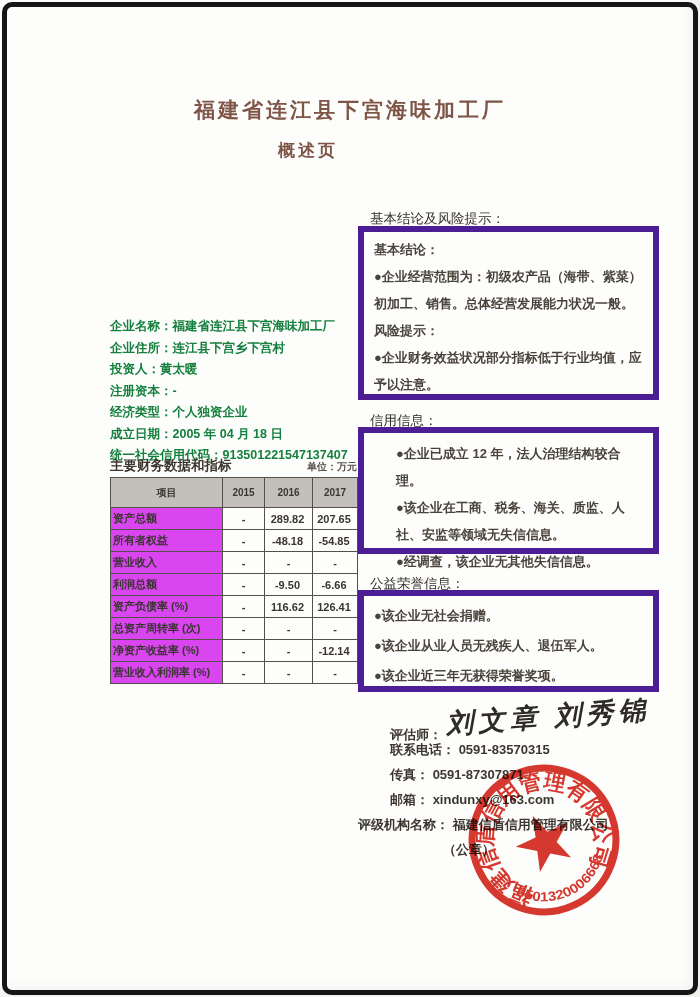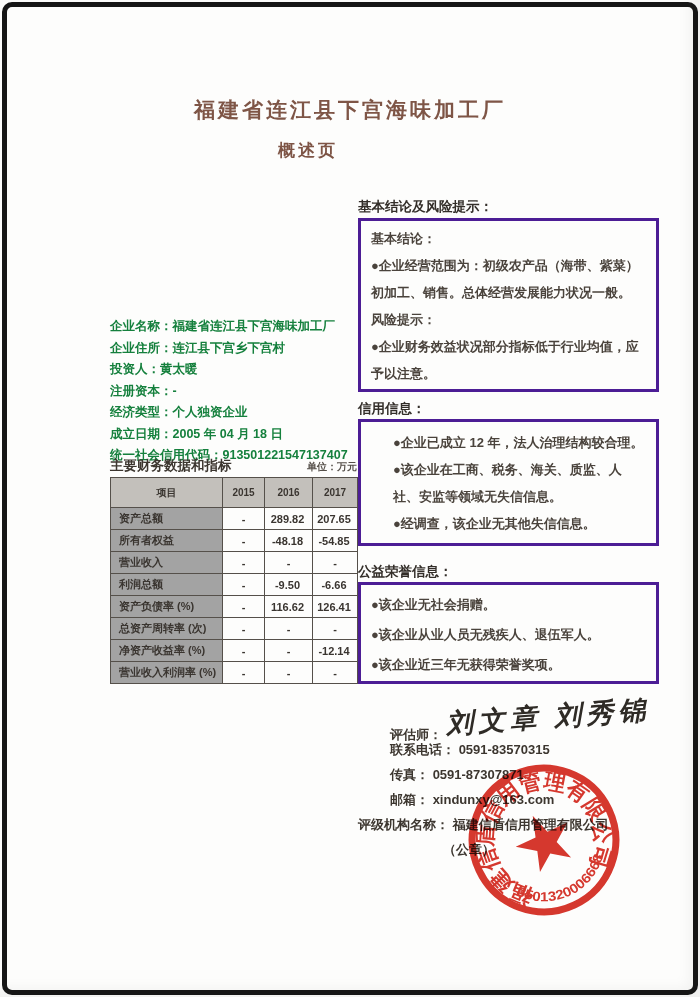--- a/index.html
+++ b/index.html
@@ -32,29 +32,29 @@
   .fin-title { font-size:13.5px; font-weight:700; color:#3c362f; }
   .fin-unit { float:right; font-size:10px; font-weight:700; color:#56504a; margin-top:4px; }
   table.fin {
     position:absolute; left:110px; top:477px; width:247px;
     border-collapse:collapse; table-layout:fixed;
     font-size:11px; font-weight:700; color:#3a3530;
   }
   table.fin th, table.fin td { border:1.5px solid #55504a; overflow:hidden; white-space:nowrap; }
   table.fin thead th { background:#c3c0bb; height:27px; font-size:10px; }
   table.fin td { height:19px; }
-  td.lbl { background:#a3a3a3; text-align:left; padding:0 8px; }
+  td.lbl { background:#d946ef; text-align:left; padding:0 2px; }
   td.c { text-align:center; }
   td.r { text-align:center; padding-right:3px; }
   
-  .rhead { position:absolute; left:358px; font-size:13.5px; font-weight:700; color:#332e29; margin:0; }
+  .rhead { position:absolute; left:358px; font-size:13.5px; font-weight:400; color:#332e29; margin:12px; }
   .box {
     position:absolute; left:358px; width:301px; box-sizing:border-box;
-    border:3px solid #4c1d95; padding:4px 10px;
-    font-size:13px; font-weight:700; line-height:27px; color:#4a433c;
+    border:6px solid #4c1d95; padding:4px 10px;
+    font-size:13px; font-weight:700; line-height:27px; color:#4a433c;margin-top:8px;
   }
   .box p { margin:0; }
   
   .fline { position:absolute; left:390px; font-size:13px; font-weight:700; color:#3c362f; }
   .signature {
     display:inline-block; font-size:27px; font-weight:700; font-style:italic;
     letter-spacing:5px; color:#2f2b26;
     transform:translateY(-6px) rotate(-4deg); transform-origin:left center;
   }
   .agency-line { left:358px; }

